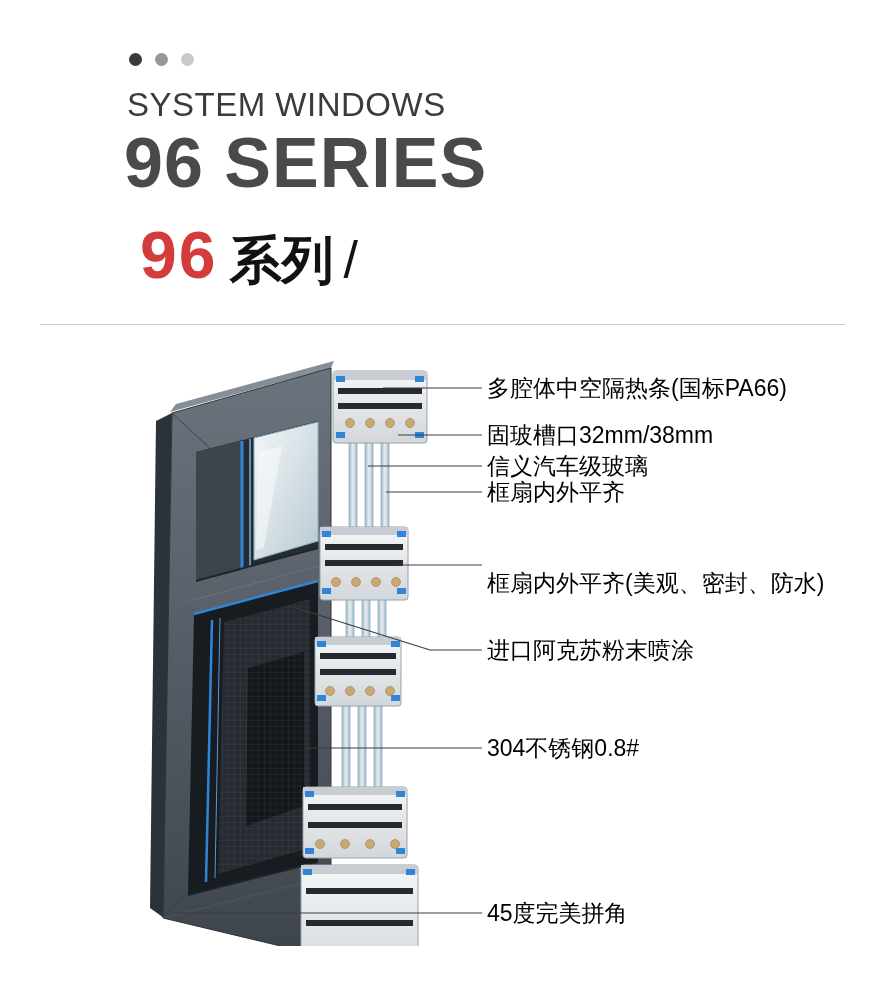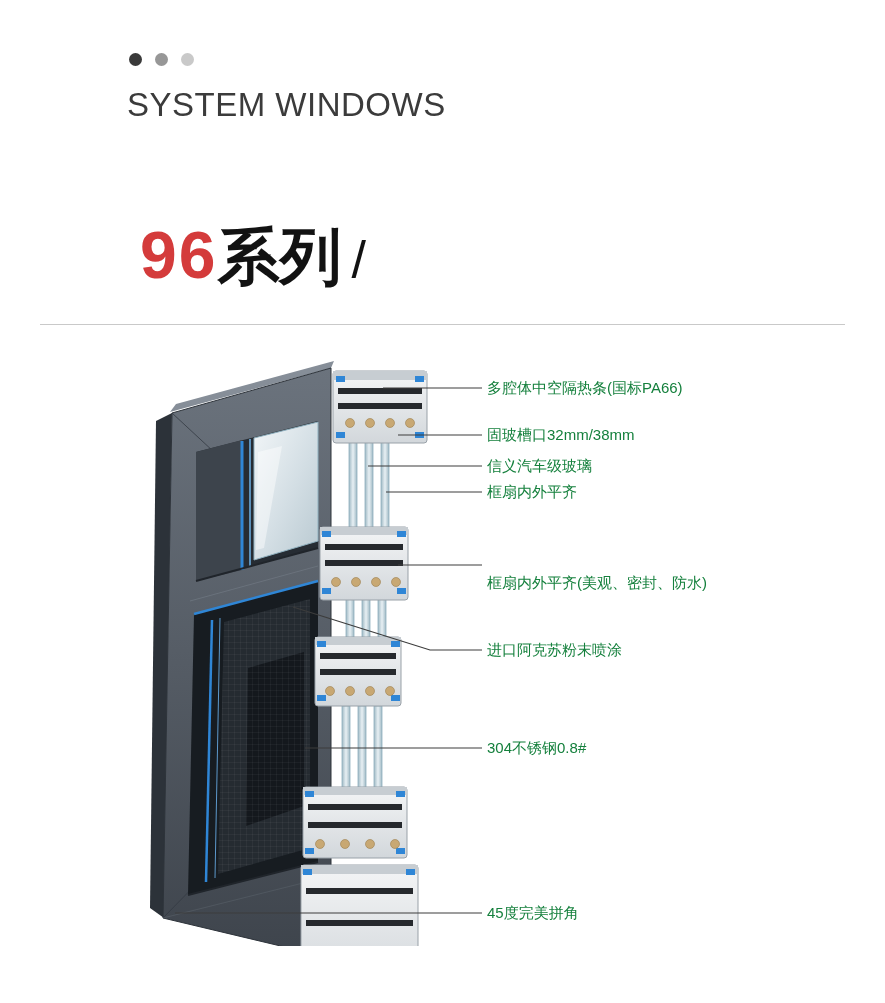--- a/index.html
+++ b/index.html
@@ -11,42 +11,43 @@
   .dots { position:absolute; left:129px; top:53px; display:flex; gap:13px; }
   .dot  { width:13px; height:13px; border-radius:50%; }
   .dot1 { background:#3a3a3a; } .dot2 { background:#979797; } .dot3 { background:#c9c9c9; }
   .subtitle { position:absolute; left:127px; top:86px; font-size:33px; font-weight:500;
               color:#3b3b3b; letter-spacing:0.5px; }
   .title    { position:absolute; left:124px; top:128px; font-size:70px; font-weight:700;
               color:#4a4a4a; letter-spacing:1px; line-height:1; }
   .cn-line  { position:absolute; left:140px; top:222px; display:flex; align-items:baseline;
               color:#121212; line-height:1; }
   .cn-num   { font-size:66px; font-weight:800; color:#d43b3b; letter-spacing:2px; }
-  .cn-series{ font-size:62px; font-weight:700; }
+  .cn-series{ font-size:52px; font-weight:700; margin-left:12px; }
   .cn-slash { font-size:52px; font-weight:400; margin:0 10px; }
   .cn-name  { font-size:55px; font-weight:900; letter-spacing:2px; }
   .divider  { position:absolute; left:40px; right:40px; top:324px; border:none;
               border-top:1px solid #c9c9c9; }
 
   
   .render { position:absolute; left:0; top:0; }
-  .callout-label { position:absolute; left:487px; font-size:15px; line-height:22px;
-                   color:#15803d; white-space:nowrap; }
+  .callout-label { position:absolute; left:487px; font-size:23px; line-height:22px;
+                   color:#000000; white-space:nowrap; }
 </style>
 </head>
 <body>
 
 <div class="page">
 
   <div class="dots">
     <span class="dot dot1"></span>
     <span class="dot dot2"></span>
     <span class="dot dot3"></span>
   </div>
   <div class="subtitle">SYSTEM WINDOWS</div>
+  <div class="title">96 SERIES</div>
   <div class="cn-line">
     <span class="cn-num">96</span>
     <span class="cn-series">系列</span>
     <span class="cn-slash">/</span>
   </div>
   <hr class="divider">
 
   <div>
     <svg class="render" viewBox="0 0 885 1003" width="885" height="1003">
       <defs>

